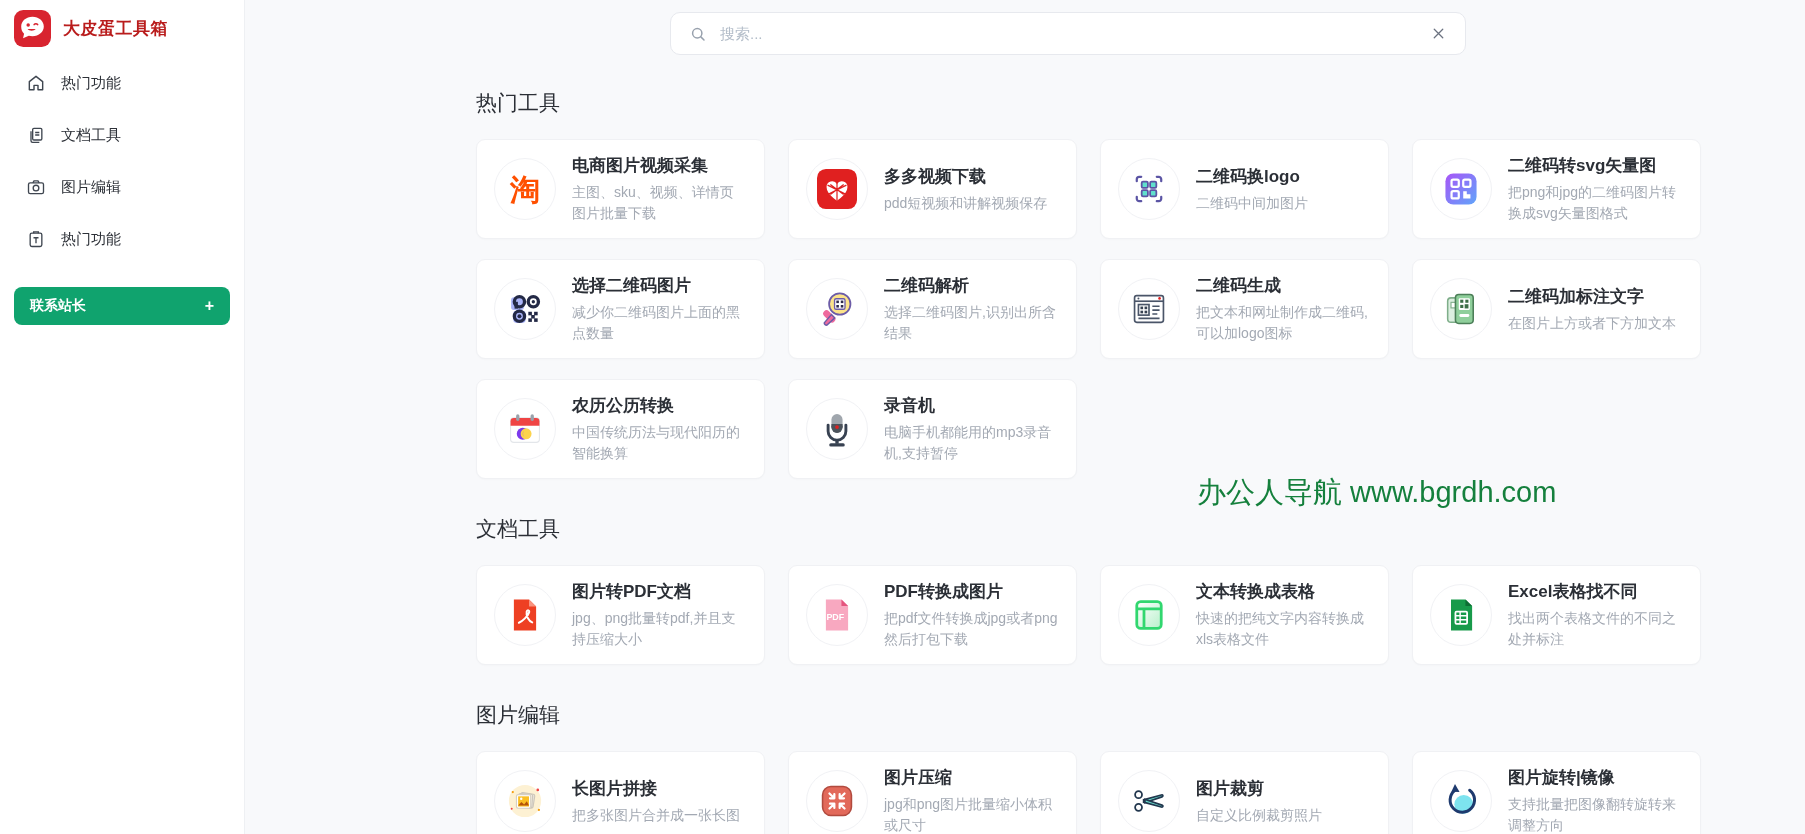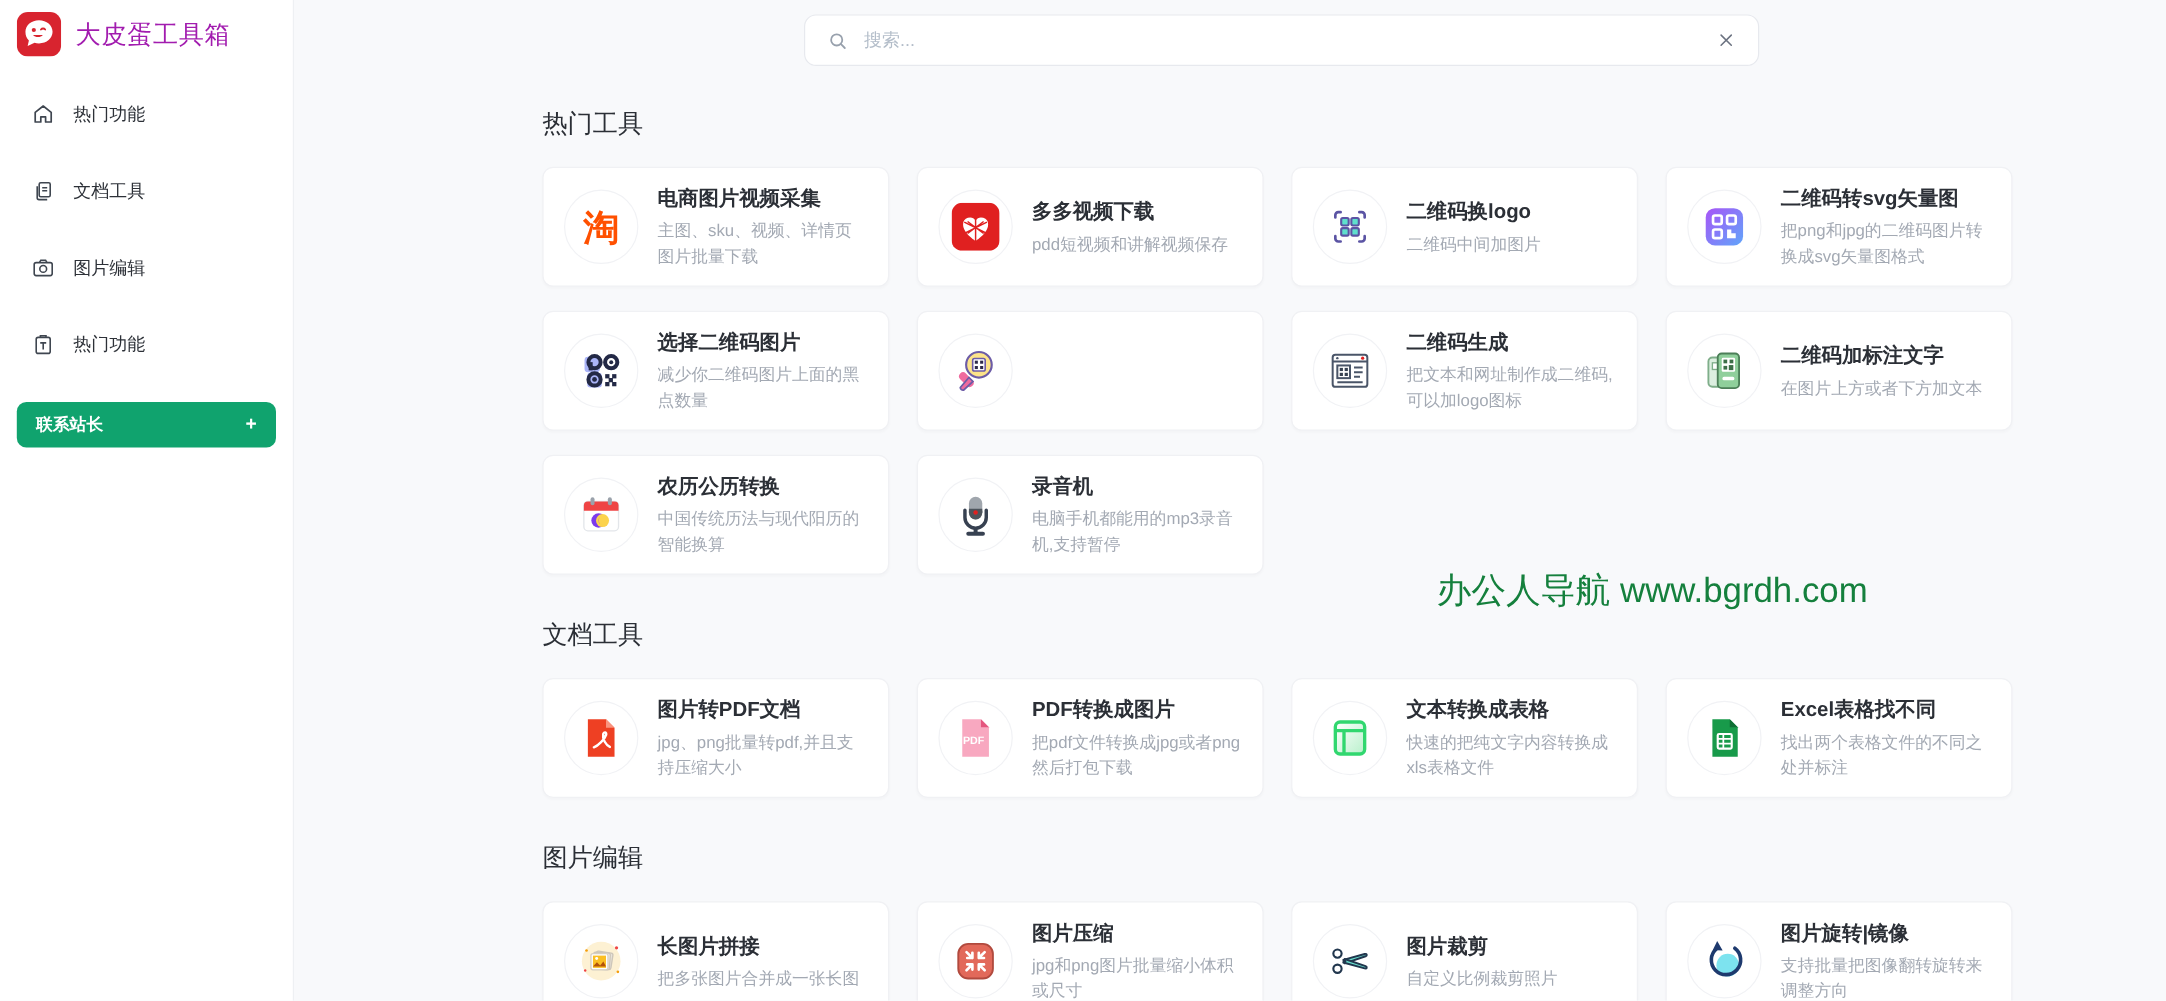--- a/index.html
+++ b/index.html
@@ -6,23 +6,23 @@
     background:#f8f9fb;font-family:"Liberation Sans","DejaVu Sans",sans-serif;}
   *{box-sizing:border-box;}
   .app{display:flex;width:1805px;height:834px;}
 
   
   .sidebar{width:245px;min-width:245px;height:100%;background:#fff;
     border-right:1px solid #eef0f3;padding:8px 0 0;display:flex;flex-direction:column;}
   .brand{display:flex;align-items:center;gap:12px;padding:2px 14px 6px;}
   .logo{width:37px;height:37px;flex:0 0 37px;}
   .logo svg{width:100%;height:100%;display:block;}
-  .brand-title{font-size:21px;font-weight:400;color:#a21caf;letter-spacing:.5px;}
+  .brand-title{font-size:17px;font-weight:700;color:#b91c1c;letter-spacing:.5px;}
   .nav{margin-top:18px;display:flex;flex-direction:column;gap:28px;padding:0 26px;}
-  .nav-item{display:flex;align-items:center;gap:15px;height:24px;cursor:pointer;margin-top:12px;}
+  .nav-item{display:flex;align-items:center;gap:15px;height:24px;cursor:pointer;}
   .nav-icon{width:20px;height:20px;flex:0 0 20px;}
   .nav-icon svg{width:100%;height:100%;display:block;}
   .nav-label{font-size:15px;color:#2d3138;}
   .contact-btn{margin:36px 14px 0;height:38px;border:none;border-radius:8px;
     background:#10a36e;color:#fff;font-size:14px;font-weight:700;cursor:pointer;
     display:flex;align-items:center;justify-content:space-between;padding:0 16px;
     font-family:inherit;}
   .contact-btn .plus{font-size:16px;font-weight:700;}
 
   
@@ -32,21 +32,21 @@
     border:1px solid #e7e9ee;border-radius:10px;display:flex;align-items:center;
     gap:11px;padding:0 18px;}
   .searchbar .s-ico{width:18px;height:18px;flex:0 0 18px;}
   .searchbar .s-ico svg{width:100%;height:100%;display:block;}
   .searchbar input{flex:1;border:none;outline:none;background:transparent;
     font-size:15px;color:#333;font-family:inherit;}
   .searchbar input::placeholder{color:#b3bdc9;}
   .searchbar .x-ico{width:17px;height:17px;flex:0 0 17px;cursor:pointer;}
   .searchbar .x-ico svg{width:100%;height:100%;display:block;}
 
-  .section{margin-top:34px;}
+  .section{margin-top:34px;margin-left:24px;}
   .section + .section{margin-top:36px;}
   .section-title{font-size:21px;font-weight:500;color:#2b2f36;margin:0 0 22px;}
   .grid{display:grid;grid-template-columns:repeat(4,289px);column-gap:23px;row-gap:20px;}
   .card{display:flex;align-items:center;gap:16px;height:100px;padding:0 17px;
     background:#fff;border:1px solid #f0f1f4;border-radius:9px;cursor:pointer;
     box-shadow:0 1px 2px rgba(30,40,60,.02);}
   .icon-circle{width:62px;height:62px;flex:0 0 62px;border-radius:50%;background:#fff;
     border:1px solid #f1f2f5;display:flex;align-items:center;justify-content:center;}
   .tool-icon{width:40px;height:40px;display:block;}
   .tool-icon svg{width:100%;height:100%;display:block;}
@@ -262,20 +262,24 @@
                       <rect x="15.8" y="8.8" width="9.4" height="9.4" rx="1.4" fill="#fff" stroke="#6c5ca7" stroke-width="1.2"></rect>
                       <g fill="#2d2a4a">
                         <rect x="17.4" y="10.4" width="2.3" height="2.3"></rect>
                         <rect x="21.4" y="10.4" width="2.3" height="2.3"></rect>
                         <rect x="17.4" y="14.4" width="2.3" height="2.3"></rect>
                         <rect x="21.4" y="14.4" width="2.3" height="2.3"></rect>
                       </g>
                     </svg>
                   </span>
     </div>
+    <div class="card-body">
+      <div class="card-title">二维码解析</div>
+      <div class="card-desc">选择二维码图片,识别出所含结果</div>
+    </div>
   </div>
 
   <div class="card">
     <div class="icon-circle">
       <span class="tool-icon">
                     <svg viewBox="0 0 36 36" fill="none" stroke="#4a5568" stroke-width="1.5">
                       <rect x="5" y="6" width="26" height="24" rx="2" fill="#fff"></rect>
                       <path d="M5 11h26"></path>
                       <circle cx="27.5" cy="8.5" r="1.2" fill="#e02020" stroke="none"></circle>
                       <circle cx="8.5" cy="8.5" r="0.9" fill="#4a5568" stroke="none"></circle>

